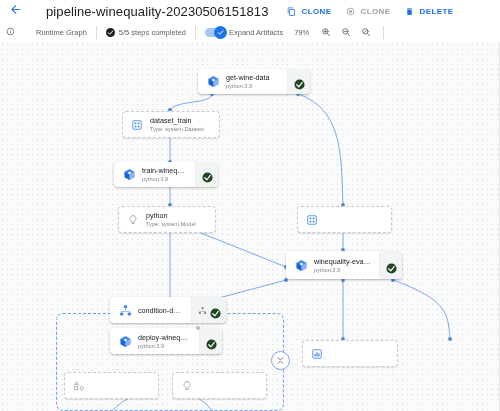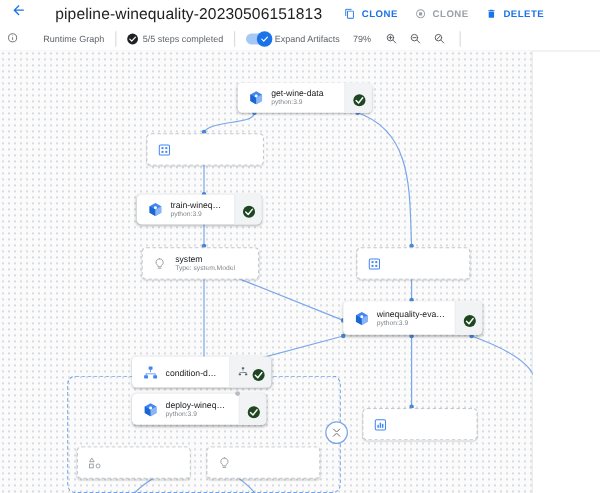--- a/index.html
+++ b/index.html
@@ -60,21 +60,21 @@
   }
   .switch .knob svg{display:block;}
 
   .check-dark{
     width:9px;height:9px;border-radius:50%;background:#202124;
     display:flex;align-items:center;justify-content:center;flex:none;
   }
 
   
   .canvas{
-    position:absolute;left:0;top:42px;width:444px;height:369px;
+    position:absolute;left:0;top:42px;width:500px;height:369px;
     background-color:#fbfbfc;
     background-image:radial-gradient(#d7dade 0.6px, transparent 0.6px);
     background-size:5px 5px;
     overflow:hidden;
   }
   .canvas-edge-right{
     position:absolute;right:0;top:0;width:1px;height:369px;background:#e4e6e9;
   }
 
   svg.wires{position:absolute;left:0;top:0;width:500px;height:369px;}
@@ -319,20 +319,24 @@
       <div class="body">
         <span class="ico">
           <svg width="12" height="12" viewBox="0 0 24 24" fill="none" stroke="#4285f4" stroke-width="1.7">
               <rect x="3.5" y="3.5" width="17" height="17" rx="2"></rect>
               <rect x="7.2" y="7.2" width="3.3" height="3.3" fill="#4285f4" stroke="none"></rect>
               <rect x="13.5" y="7.2" width="3.3" height="3.3" fill="#4285f4" stroke="none"></rect>
               <rect x="7.2" y="13.5" width="3.3" height="3.3" fill="#4285f4" stroke="none"></rect>
               <rect x="13.5" y="13.5" width="3.3" height="3.3" fill="#4285f4" stroke="none"></rect>
             </svg>
         </span>
+        <span class="txt">
+          <span class="nm" style="display:block">dataset_train</span>
+          <span class="sub" style="display:block">Type: system.Dataset</span>
+        </span>
       </div>
     </div>
 
     <div class="node" style="left:114px;top:120px;width:104px;height:25px;">
       <div class="body">
         <span class="ico">
           <svg width="13" height="13" viewBox="0 0 24 24">
               <path fill="#4285f4" d="M12 2 3 7v10l9 5 9-5V7z"></path>
               <path fill="#1967d2" d="M12 12 3 7v10l9 5z"></path>
               <path fill="#8ab4f8" d="M12 12 21 7v10l-9 5z"></path>
@@ -356,21 +360,21 @@
 
     <div class="node artifact" style="left:118px;top:164px;width:96px;height:25px;">
       <div class="body">
         <span class="ico">
           <svg width="12" height="12" viewBox="0 0 24 24" fill="none" stroke="#9aa0a6" stroke-width="1.6" stroke-linecap="round">
               <path d="M12 3.2a6 6 0 0 0-3.6 10.8c.6.45.9 1.1.9 1.8v.7h5.4v-.7c0-.7.3-1.35.9-1.8A6 6 0 0 0 12 3.2z"></path>
               <line x1="9.6" y1="19" x2="14.4" y2="19"></line>
             </svg>
         </span>
         <span class="txt">
-          <span class="nm" style="display:block">system</span>
+          <span class="nm" style="display:block">python</span>
           <span class="sub" style="display:block">Type: system.Model</span>
         </span>
       </div>
     </div>
 
     <div class="node artifact" style="left:297px;top:164px;width:93px;height:25px;">
       <div class="body">
         <span class="ico">
           <svg width="12" height="12" viewBox="0 0 24 24" fill="none" stroke="#4285f4" stroke-width="1.7">
               <rect x="3.5" y="3.5" width="17" height="17" rx="2"></rect>

